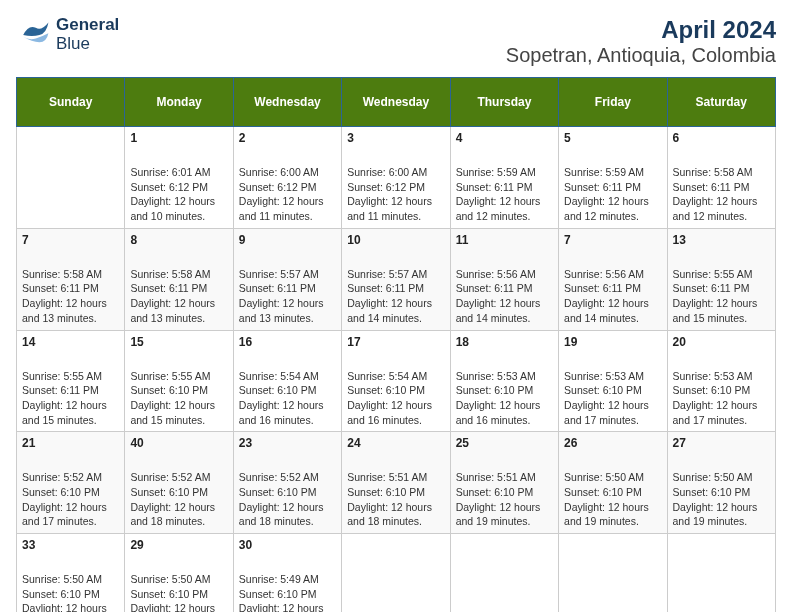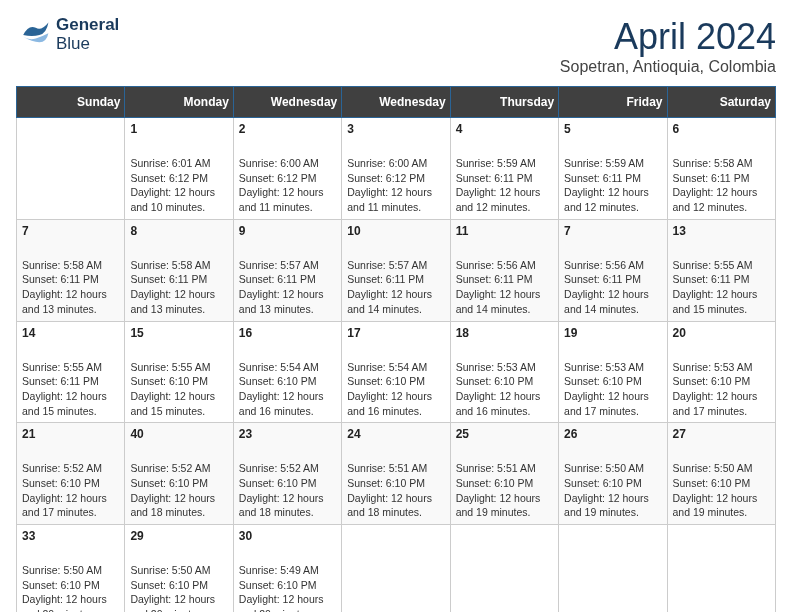--- a/index.html
+++ b/index.html
@@ -22,39 +22,39 @@
       gap: 4px;
     }
     .logo-icon {
       width: 36px;
       height: 36px;
     }
     .title-block {
       text-align: right;
     }
     .title-block h1 {
-      font-size: 36px;
+      font-size: 24px;
       color: #1a3a5c;
-      font-weight: normal;
+      font-weight: bold;
     }
     .title-block h2 {
-      font-size: 16px;
+      font-size: 20px;
       color: #444;
       font-weight: normal;
     }
     .calendar {
       width: 100%;
       border-collapse: collapse;
       font-size: 11px;
     }
     .calendar th {
-      background: #404040;
+      background: #4d7c0f;
       color: #fff;
-      padding: 8px 4px;
-      text-align: right;
+      padding: 17px 4px;
+      text-align: center;
       font-size: 12px;
       font-weight: bold;
       border: 1px solid #2a6496;
     }
     .calendar td {
       border: 1px solid #ccc;
       padding: 4px 5px;
       vertical-align: top;
       width: 108px;
       min-height: 70px;

